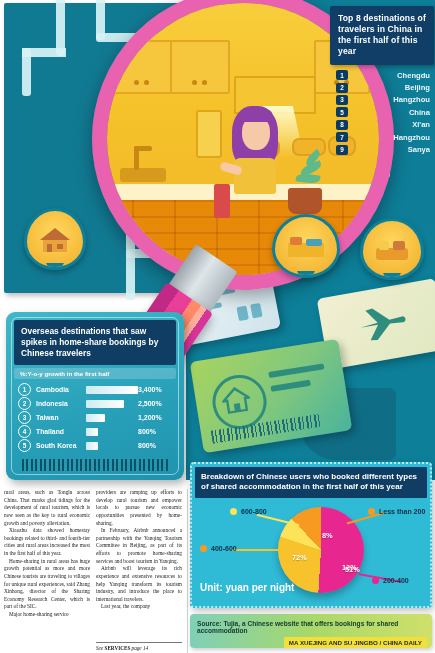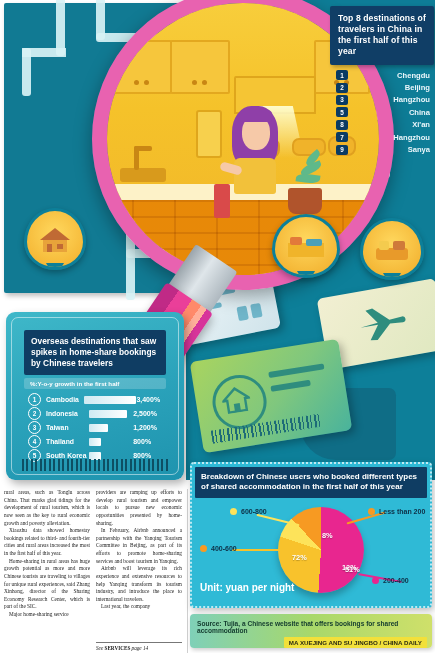--- a/index.html
+++ b/index.html
@@ -108,21 +108,21 @@
               box-shadow:2px 2px 4px rgba(0,0,0,.3);}
   .top10-list{margin-top:4px;padding:0 4px 0 6px;}
   .t10row{display:flex;align-items:center;height:12.4px;justify-content:space-between;}
   .t10num{width:12px;height:10px;background:#0a3b63;color:#fff;border-radius:2px;
           font-size:6.4px;font-weight:bold;display:flex;align-items:center;justify-content:center;flex:none;}
   .t10city{margin-left:7px;color:#eaf6fb;font-size:7.6px;font-weight:bold;}
 
   
   .ov{position:absolute;left:6px;top:312px;width:178px;height:168px;z-index:40;
       background:linear-gradient(165deg,#3fb8c9,#2ba3bb 50%,#1e93ae);
-      border-radius:9px;box-shadow:3px 4px 9px rgba(0,0,0,.3);padding:16px;box-sizing:border-box;}
+      border-radius:9px;box-shadow:3px 4px 9px rgba(0,0,0,.3);padding:6px;box-sizing:border-box;}
   .ov-in{position:absolute;inset:5px;border:1.6px solid rgba(255,255,255,.5);border-radius:7px;pointer-events:none;}
   .ov-head{position:relative;background:#0f3d63;color:#fff;margin:2px;padding:6px 7px;
            border-radius:2px;font-size:8.4px;font-weight:bold;line-height:1.3;}
   .ov-sub{position:relative;margin:3px 2px 2px;background:rgba(255,255,255,.2);
           color:#ffffff;font-size:6.2px;font-weight:bold;padding:2px 6px;border-radius:2px;}
   .ov-rows{position:relative;margin:4px 4px 0 6px;}
   .ovrow{display:flex;align-items:center;height:14px;}
   .ovnum{width:11px;height:11px;border-radius:50%;border:1.4px solid #ffffff;color:#fff;
          font-size:6.4px;font-weight:bold;display:flex;align-items:center;justify-content:center;flex:none;}
   .ovname{width:50px;margin-left:5px;color:#ffffff;font-size:6.8px;font-weight:bold;}

